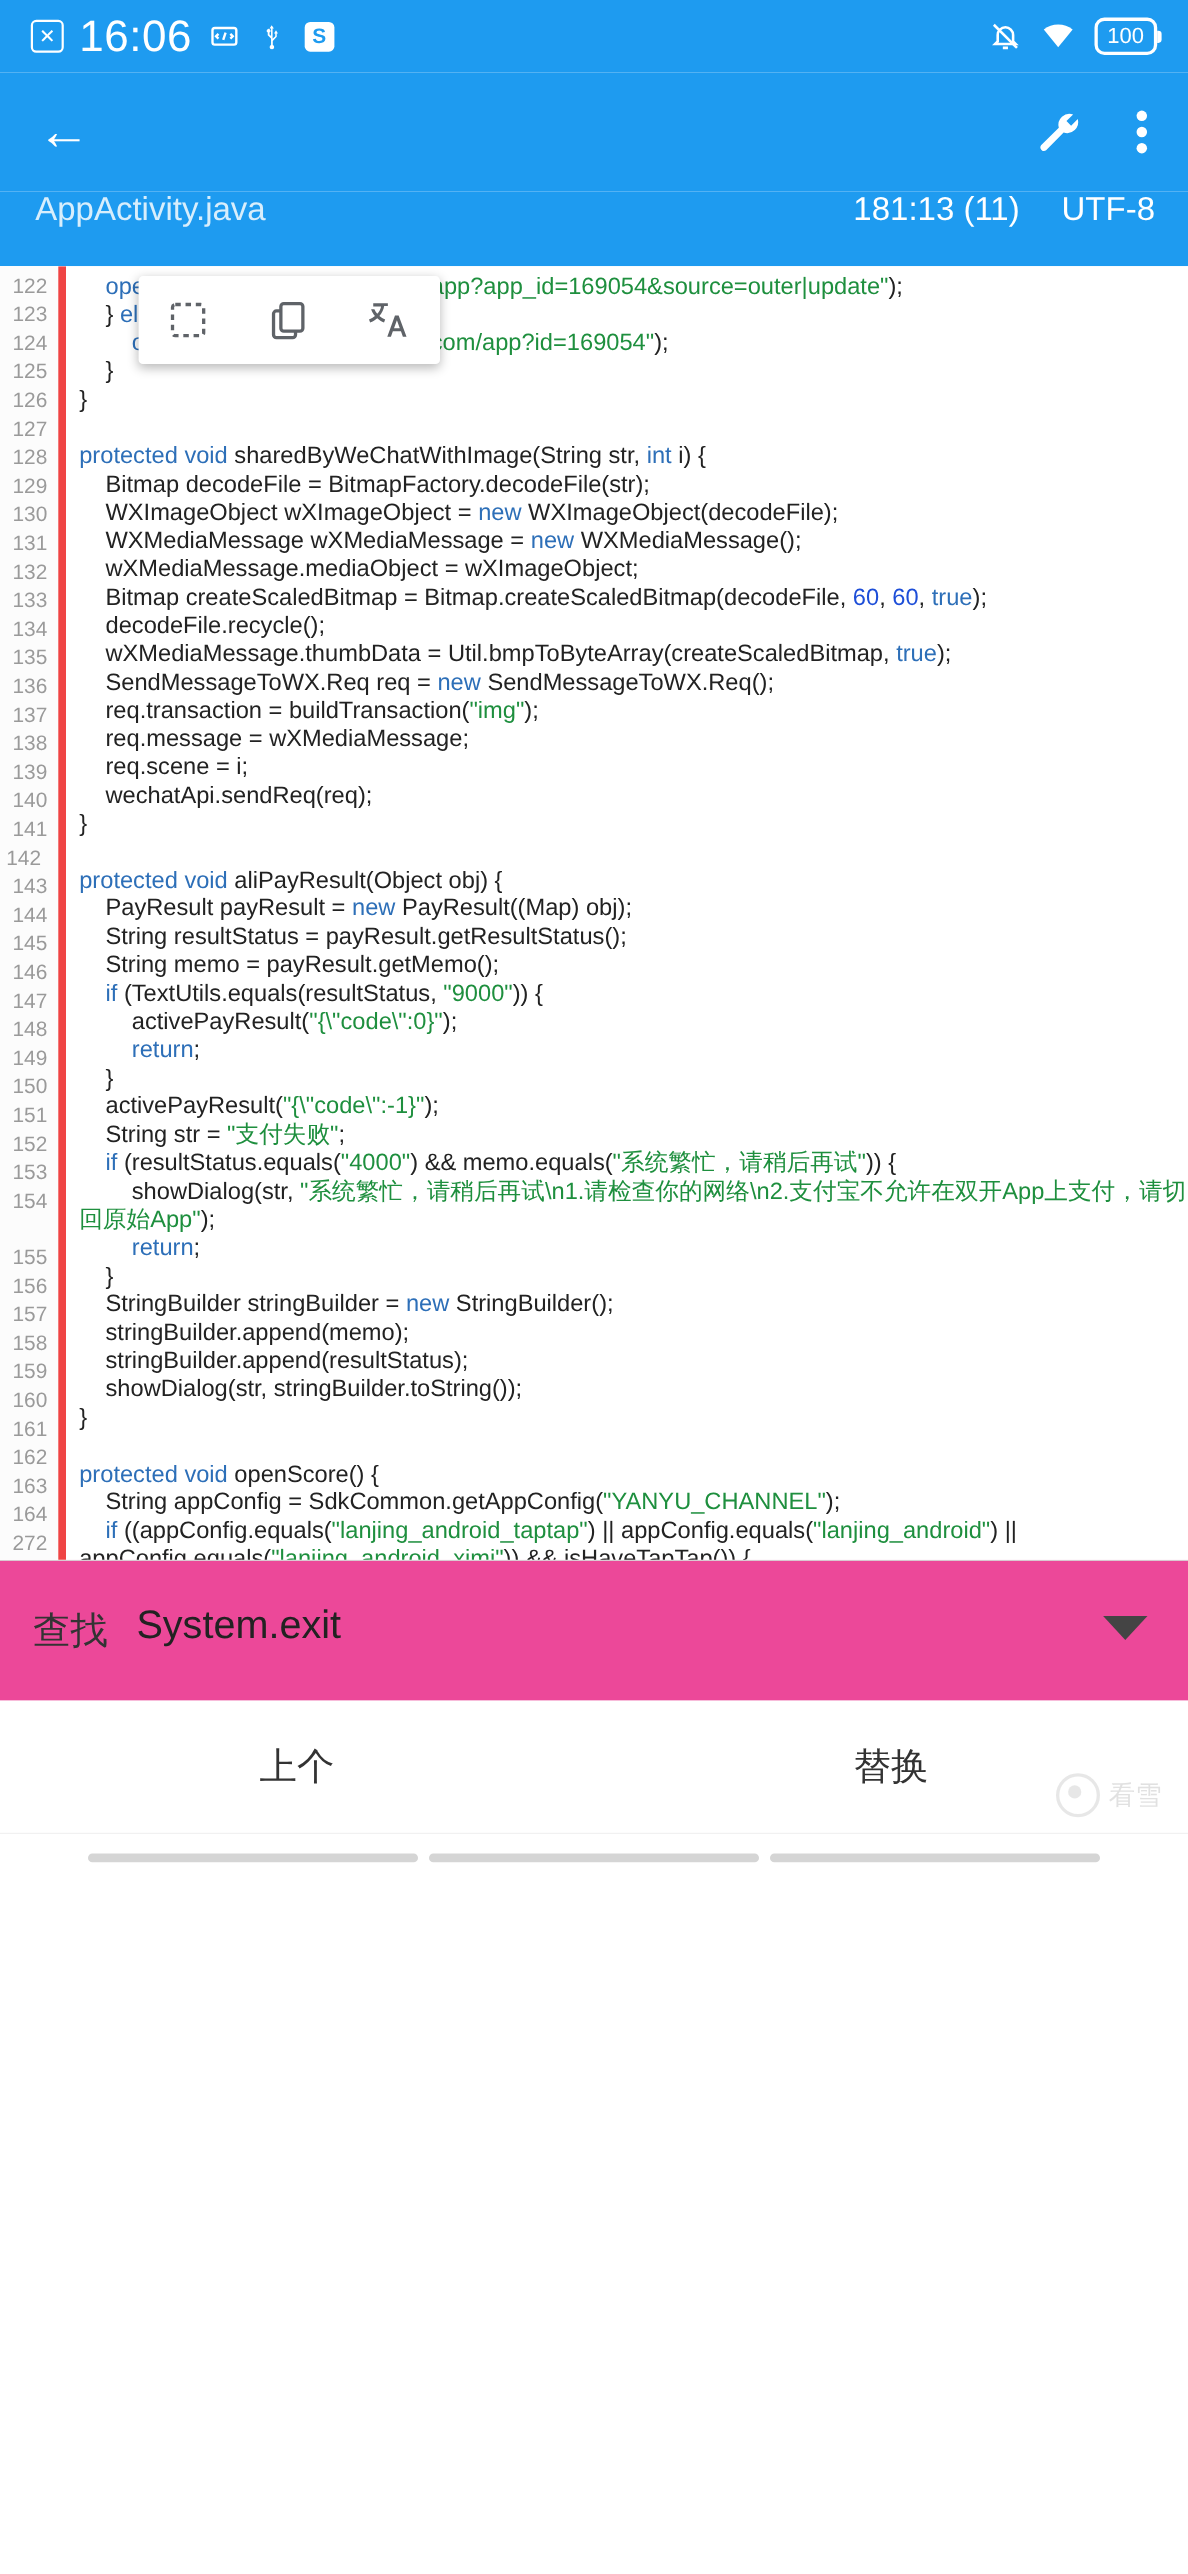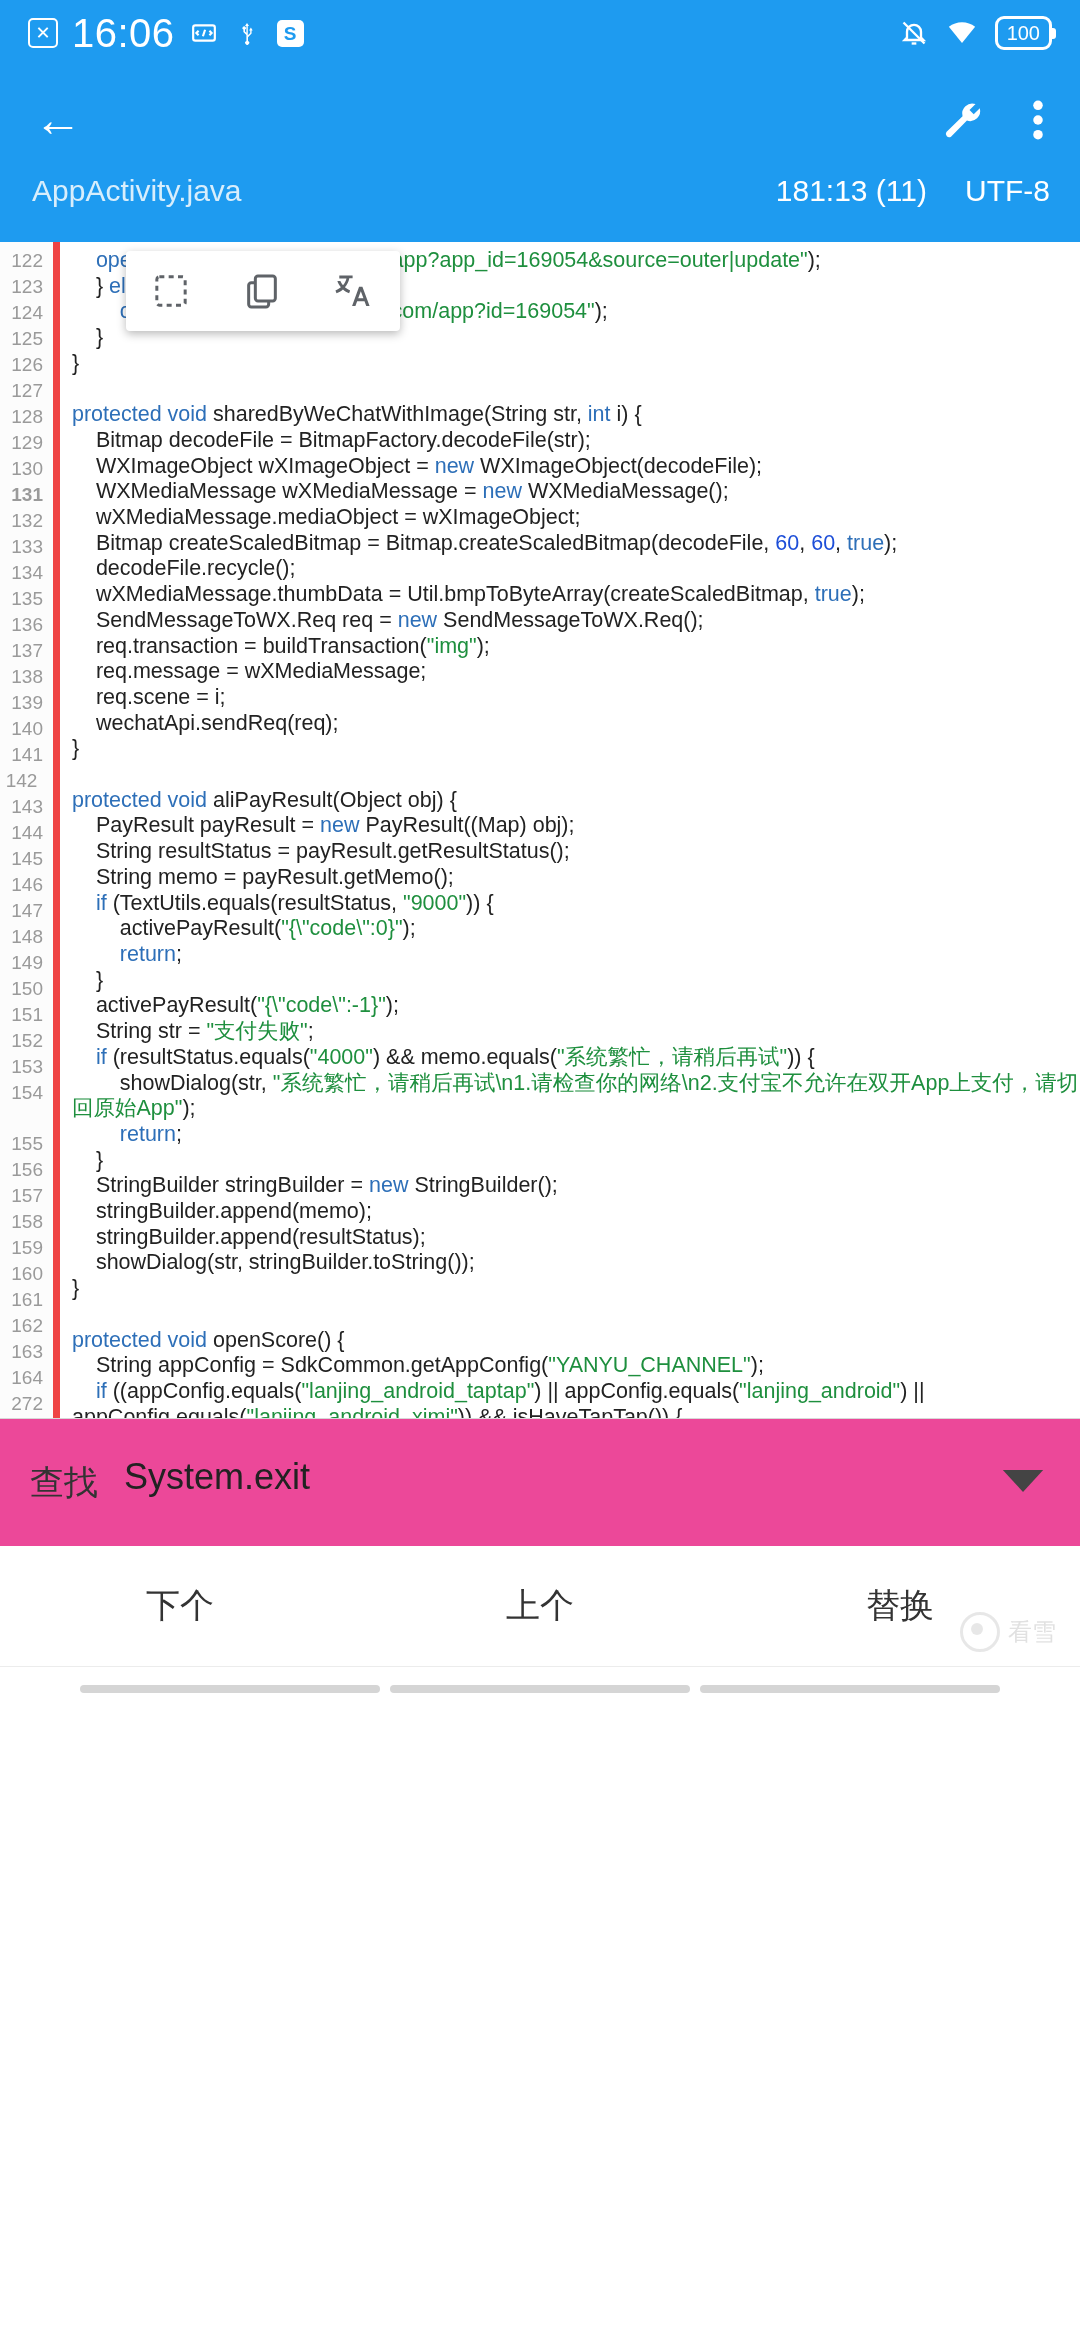--- a/index.html
+++ b/index.html
@@ -356,21 +356,21 @@
     <div class="gutter" id="gutter">
         <div style="height: 26px;">122</div>
         <div style="height: 26px;">123</div>
         <div style="height: 26px;">124</div>
         <div style="height: 26px;">125</div>
         <div style="height: 26px;">126</div>
         <div style="height: 26px;">127</div>
         <div style="height: 26px;">128</div>
         <div style="height: 26px;">129</div>
         <div style="height: 26px;">130</div>
-        <div style="height: 26px; font-weight: bold;">131</div>
+        <div style="height: 26px;">131</div>
         <div style="height: 26px;">132</div>
         <div style="height: 26px;">133</div>
         <div style="height: 26px;">134</div>
         <div style="height: 26px;">135</div>
         <div style="height: 26px;">136</div>
         <div style="height: 26px;">137</div>
         <div style="height: 26px;">138</div>
         <div style="height: 26px;">139</div>
         <div style="height: 26px;">140</div>
         <div style="height: 26px;">141</div>
@@ -429,21 +429,20 @@
     <span class="find-underline"></span>
   </span>
   <span class="find-caret">
     <svg width="44" height="26" viewBox="0 0 24 14" fill="#444444">
       <path d="M1 1h22L12 13z"></path>
     </svg>
   </span>
 </div>
 
 <div class="bottom-actions">
-  <span class="act">下个</span>
   <span class="act">上个</span>
   <span class="act">替换</span>
   <span class="watermark">
     <span class="wm-logo"></span>
     <span>看雪</span>
   </span>
 </div>
 
 <div class="nav-bar">
   <span class="nav-seg a"></span>

